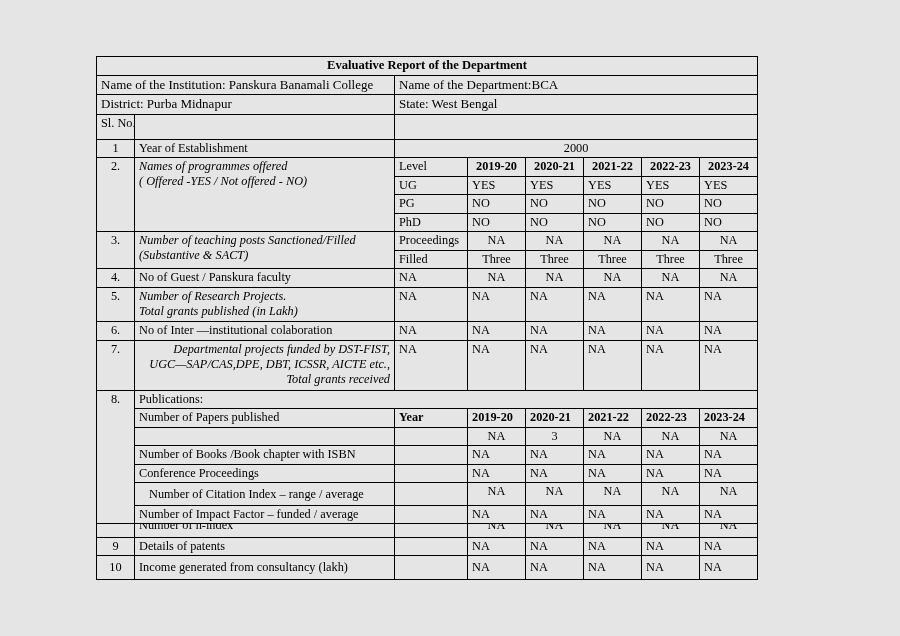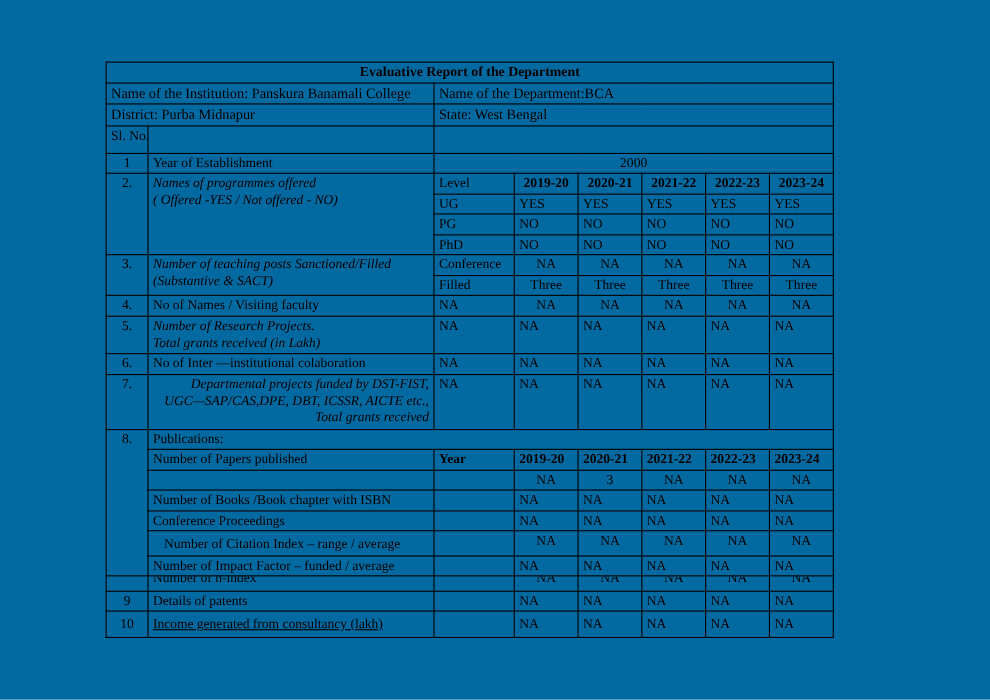--- a/index.html
+++ b/index.html
@@ -11,21 +11,21 @@
     width: 900px;
     height: 636px;
     font-family: "Liberation Serif", "DejaVu Serif", serif;
     color: #000000;
     overflow: hidden;
   }
   #page {
     position: relative;
     width: 900px;
     height: 636px;
-    background: #0369a1;
+    background: #e5e5e5;
   }
   #report-table {
     position: absolute;
     left: 96px;
     top: 56px;
     width: 662px;
     border-collapse: collapse;
     table-layout: fixed;
     font-size: 12.3px;
     line-height: 1.18;
@@ -175,52 +175,52 @@
         <td class="lft">NO</td>
         <td class="lft">NO</td>
       </tr>
 
       <tr>
         <td class="ctr vmid" rowspan="2">3.</td>
         <td rowspan="2" class="desc2">
           <div>Number of teaching  posts Sanctioned/Filled</div>
           <div>(Substantive &amp; SACT)</div>
         </td>
-        <td class="lft">Conference</td>
+        <td class="lft">Proceedings</td>
         <td class="ctr">NA</td>
         <td class="ctr">NA</td>
         <td class="ctr">NA</td>
         <td class="ctr">NA</td>
         <td class="ctr">NA</td>
       </tr>
       <tr>
         <td class="lft">Filled</td>
         <td class="ctr">Three</td>
         <td class="ctr">Three</td>
         <td class="ctr">Three</td>
         <td class="ctr">Three</td>
         <td class="ctr">Three</td>
       </tr>
 
       <tr>
         <td class="ctr row-pad">4.</td>
-        <td class="row-pad">No of Names / Visiting faculty</td>
+        <td class="row-pad">No of Guest / Panskura faculty</td>
         <td class="lft row-pad">NA</td>
         <td class="ctr row-pad">NA</td>
         <td class="ctr row-pad">NA</td>
         <td class="ctr row-pad">NA</td>
         <td class="ctr row-pad">NA</td>
         <td class="ctr row-pad">NA</td>
       </tr>
 
       <tr>
         <td class="ctr vmid">5.</td>
         <td class="desc2 tall-5">
           <div>Number  of Research  Projects.</div>
-          <div>Total grants received (in Lakh)</div>
+          <div>Total grants published (in Lakh)</div>
         </td>
         <td class="lft">NA</td>
         <td class="lft">NA</td>
         <td class="lft">NA</td>
         <td class="lft">NA</td>
         <td class="lft">NA</td>
         <td class="lft">NA</td>
       </tr>
 
       <tr>
@@ -340,21 +340,21 @@
         <td class="row-pad"></td>
         <td class="lft row-pad">NA</td>
         <td class="lft row-pad">NA</td>
         <td class="lft row-pad">NA</td>
         <td class="lft row-pad">NA</td>
         <td class="lft row-pad">NA</td>
       </tr>
 
       <tr>
         <td class="ctr row-pad" style="padding-top:4px;padding-bottom:4px;margin-top:46px;">10</td>
-        <td class="row-pad" style="padding-top:4px;padding-bottom:4px;text-decoration:underline;">Income generated from consultancy (lakh)</td>
+        <td class="row-pad" style="padding-top:4px;padding-bottom:4px;">Income generated from consultancy (lakh)</td>
         <td class="row-pad"></td>
         <td class="lft row-pad" style="padding-top:4px;padding-bottom:4px;">NA</td>
         <td class="lft row-pad" style="padding-top:4px;padding-bottom:4px;">NA</td>
         <td class="lft row-pad" style="padding-top:4px;padding-bottom:4px;">NA</td>
         <td class="lft row-pad" style="padding-top:4px;padding-bottom:4px;">NA</td>
         <td class="lft row-pad" style="padding-top:4px;padding-bottom:4px;">NA</td>
       </tr>
 
     </tbody>
   </table>

